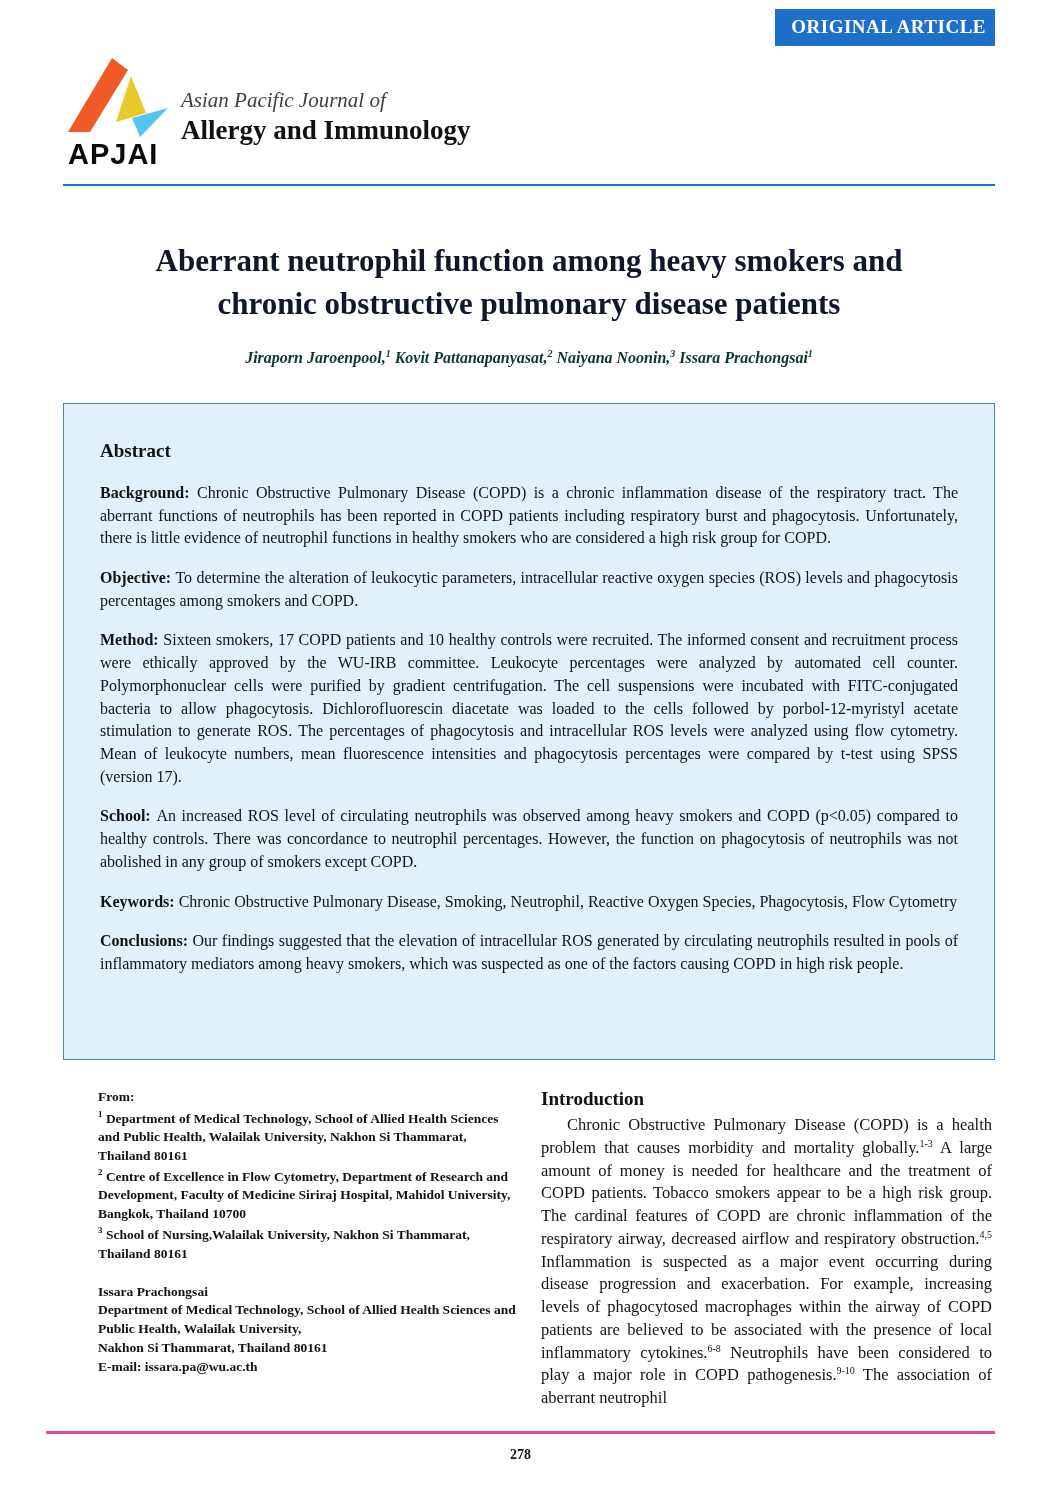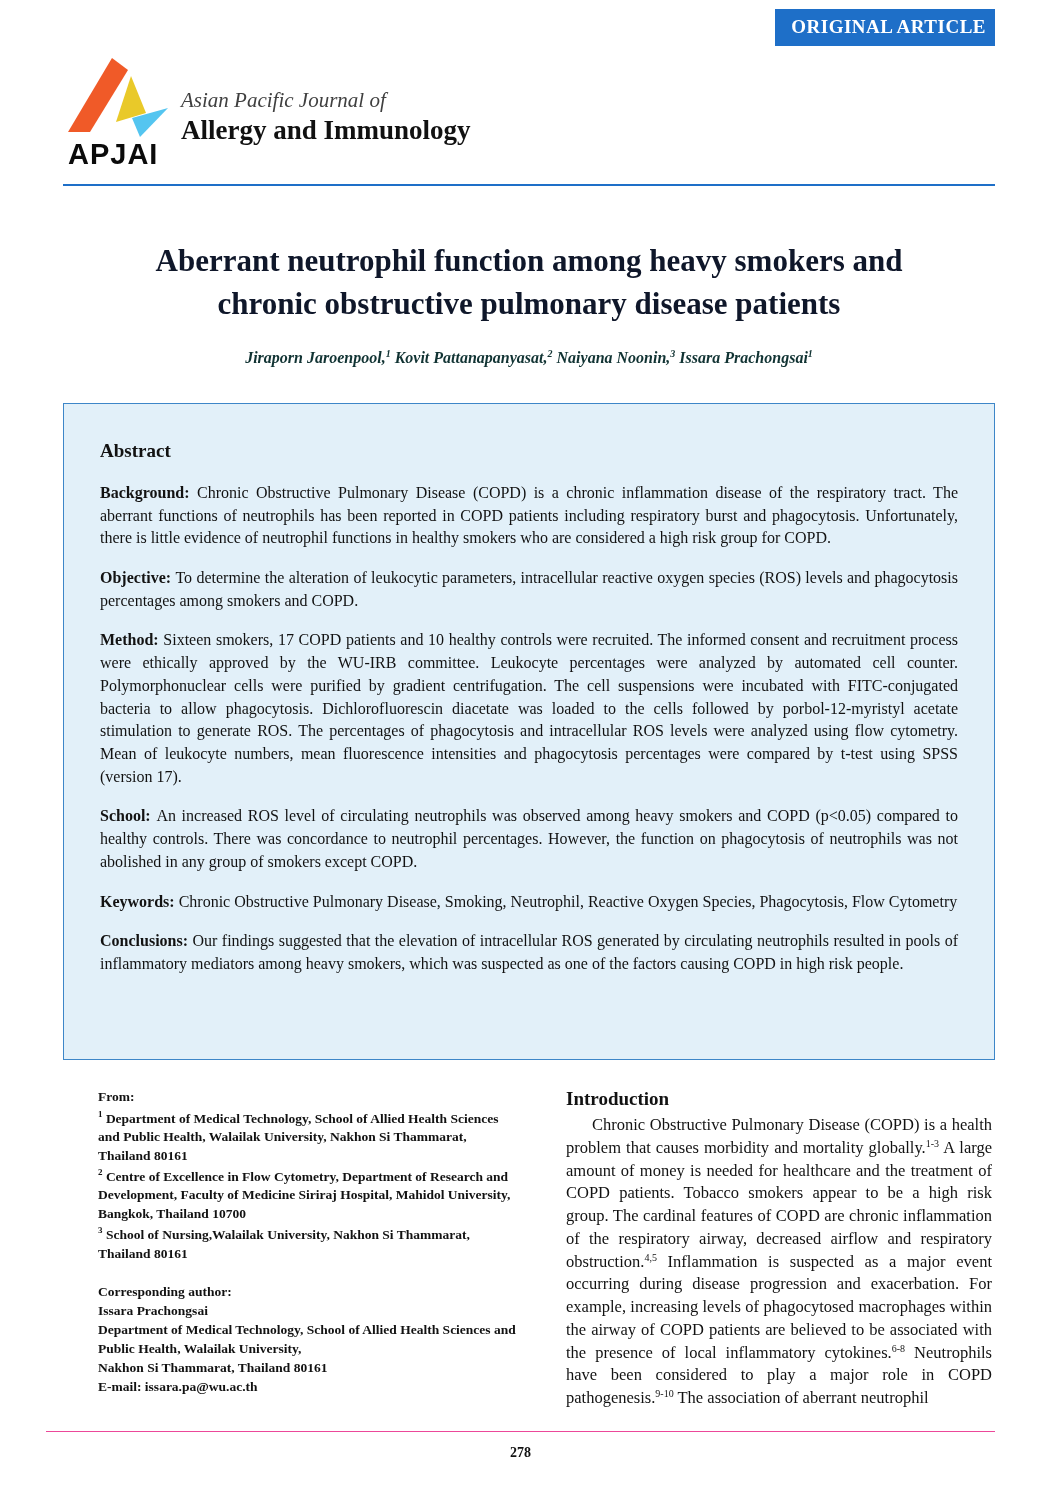--- a/index.html
+++ b/index.html
@@ -45,32 +45,32 @@
     height: 657px; overflow: hidden;
     background: #E2F0F9;
     border: 1px solid #3D86C8;
     padding: 36px 36px 30px 36px;
   }
   .abstract-heading { font-weight: bold; font-size: 19px; margin-bottom: 20px; }
   .abs-p { font-size: 16px; line-height: 1.42; text-align: justify; margin-bottom: 17px; }
   .abs-p:last-child { margin-bottom: 0; }
 
   
-  .bottom { position: absolute; left: 98px; right: 66px; top: 1088px; display: flex; gap: 44px; }
+  .bottom { position: absolute; left: 98px; right: 66px; top: 1088px; display: flex; gap: 19px; }
   .col-left { width: 424px; flex: none; font-size: 13.5px; font-weight: bold; line-height: 1.4; }
   .col-left .fn-heading { margin-bottom: 1px; }
   .fn-aff sup { font-size: 9px; }
   .corr-block { margin-top: 19px; }
   .col-right { flex: 1; }
   .intro-heading { font-weight: bold; font-size: 19px; margin-bottom: 4px; }
   .intro-p { font-size: 16.5px; line-height: 1.38; text-align: justify; text-indent: 26px; }
   .intro-p sup { font-size: 10px; line-height: 0; }
 
   
-  .footer { position: absolute; left: 46px; right: 63px; top: 1431px; border-top: 1px solid #ec4899; }
+  .footer { position: absolute; left: 46px; right: 63px; top: 1431px; border-top: 3px solid #ec4899; }
   .page-number { text-align: center; font-weight: bold; font-size: 14px; margin-top: 13px; }
 </style>
 </head>
 <body>
 
 <div class="page">
 
   <div class="header">
     <div class="logo-block">
       <svg width="108" height="80" viewBox="0 0 108 80">
@@ -108,21 +108,20 @@
 
   <div class="bottom">
     <div class="col-left">
       <div class="fn-heading">From:</div>
       <div id="affiliations">
           <div class="fn-aff"><sup>1</sup> Department of Medical Technology, School of Allied Health Sciences and Public Health, Walailak University, Nakhon Si Thammarat, Thailand 80161</div>
           <div class="fn-aff"><sup>2</sup> Centre of Excellence in Flow Cytometry, Department of Research and Development, Faculty of Medicine Siriraj Hospital, Mahidol University, Bangkok, Thailand 10700</div>
           <div class="fn-aff"><sup>3</sup> School of Nursing,Walailak University, Nakhon Si Thammarat, Thailand 80161</div>
         </div>
       <div class="corr-block">
-        <div class="fn-heading">Corresponding author:</div>
         <div id="corresponding-lines">
             <div>Issara Prachongsai</div>
             <div>Department of Medical Technology, School of Allied Health Sciences and Public Health, Walailak University,</div>
             <div>Nakhon Si Thammarat, Thailand 80161</div>
             <div>E-mail: issara.pa@wu.ac.th</div>
           </div>
       </div>
     </div>
     <div class="col-right">
       <div class="intro-heading">Introduction</div>

